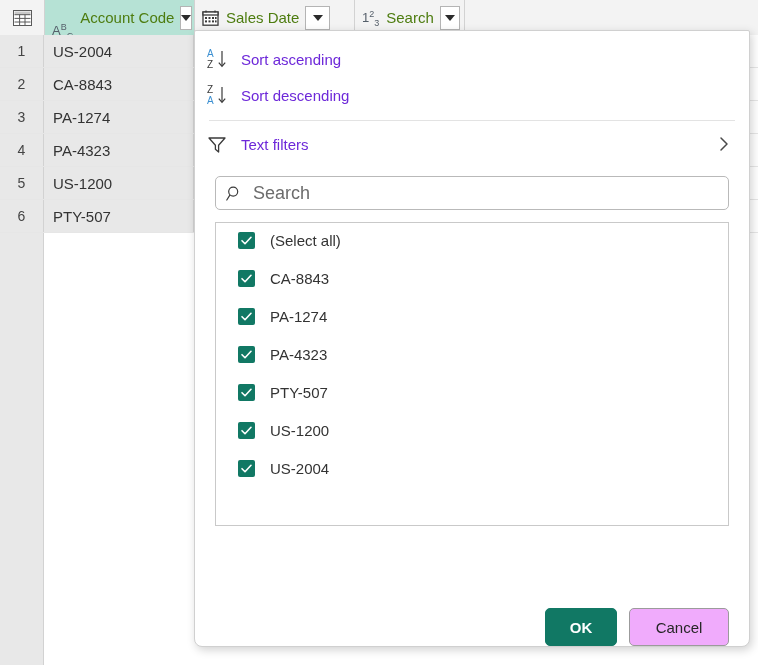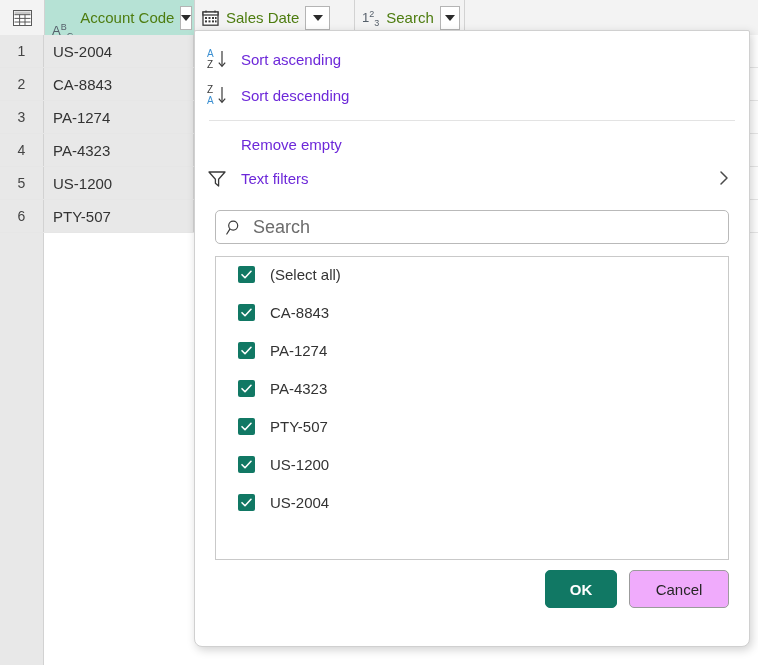--- a/index.html
+++ b/index.html
@@ -253,21 +253,21 @@
     font-size: 15px;
     color: #333333;
   }
 
   
   #panel-footer {
     position: absolute;
     left: 0; right: 0; bottom: 0;
     height: 90px;
     display: flex;
-    align-items: flex-start;
+    align-items: flex-end;
     justify-content: flex-end;
     padding: 14px 20px 0 0;
     box-sizing: border-box;
   }
   .btn {
     height: 38px;
     min-width: 72px;
     border-radius: 5px;
     font-family: "Liberation Sans", sans-serif;
     font-size: 15px;
@@ -419,24 +419,20 @@
         <text x="0" y="19.5" font-family="Liberation Sans, sans-serif" font-size="10" fill="#3b8fd1">A</text>
         <line x1="15" y1="3" x2="15" y2="18" stroke="#3a3a3a" stroke-width="1.2"></line>
         <path d="M11.8 14.6 L15 18.4 L18.2 14.6" fill="none" stroke="#3a3a3a" stroke-width="1.2"></path>
       </svg>
     </span>
     <span class="mi-label">Sort descending</span>
   </div>
 
   <div class="menu-sep"></div>
 
-  <div class="menu-item" id="remove-empty">
-    <span class="mi-icon"></span>
-    <span class="mi-label">Remove empty</span>
-  </div>
 
   <div class="menu-item" id="text-filters">
     <span class="mi-icon">
       <svg class="funnel-svg" viewBox="0 0 20 19" xmlns="http://www.w3.org/2000/svg">
         <path d="M2 3 L18 3 L11.6 10.2 L11.6 17 L8.4 14.3 L8.4 10.2 Z" fill="none" stroke="#3a3a3a" stroke-width="1.3" stroke-linejoin="round"></path>
       </svg>
     </span>
     <span class="mi-label">Text filters</span>
     <span class="mi-chevron">
       <svg class="chev-svg" viewBox="0 0 14 20" xmlns="http://www.w3.org/2000/svg">

